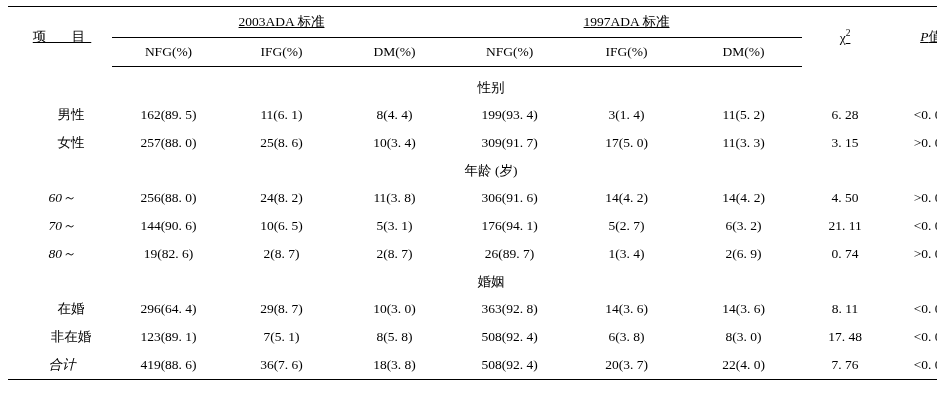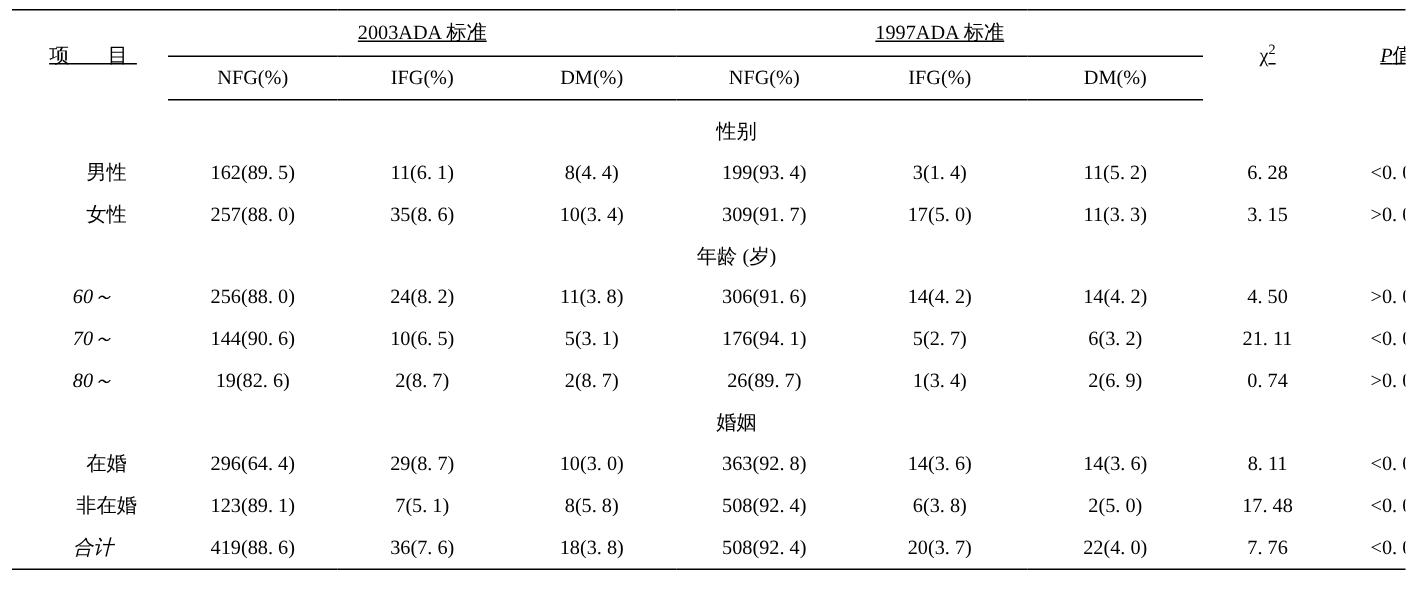--- a/index.html
+++ b/index.html
@@ -113,21 +113,21 @@
         <td class="c">8(4. 4)</td>
         <td class="c">199(93. 4)</td>
         <td class="c">3(1. 4)</td>
         <td class="c">11(5. 2)</td>
         <td class="c">6. 28</td>
         <td class="c">&lt;0. 05</td>
       </tr>
       <tr class="d-row">
         <td class="l indent1">女性</td>
         <td class="c">257(88. 0)</td>
-        <td class="c">35(8. 6)</td>
+        <td class="c">25(8. 6)</td>
         <td class="c">10(3. 4)</td>
         <td class="c">309(91. 7)</td>
         <td class="c">17(5. 0)</td>
         <td class="c">11(3. 3)</td>
         <td class="c">3. 15</td>
         <td class="c">&gt;0. 05</td>
       </tr>
 
       <tr class="sec-row">
         <td class="l sec-label" colspan="9">年龄 (岁)</td>
@@ -180,21 +180,21 @@
         <td class="c">8. 11</td>
         <td class="c">&lt;0. 05</td>
       </tr>
       <tr class="d-row">
         <td class="l indent1">非在婚</td>
         <td class="c">123(89. 1)</td>
         <td class="c">7(5. 1)</td>
         <td class="c">8(5. 8)</td>
         <td class="c">508(92. 4)</td>
         <td class="c">6(3. 8)</td>
-        <td class="c">2(5. 0)</td>
+        <td class="c">8(3. 0)</td>
         <td class="c">17. 48</td>
         <td class="c">&lt;0. 01</td>
       </tr>
 
       <tr class="d-row hdr-line">
         <td class="l indent0">合计</td>
         <td class="c">419(88. 6)</td>
         <td class="c">36(7. 6)</td>
         <td class="c">18(3. 8)</td>
         <td class="c">508(92. 4)</td>

